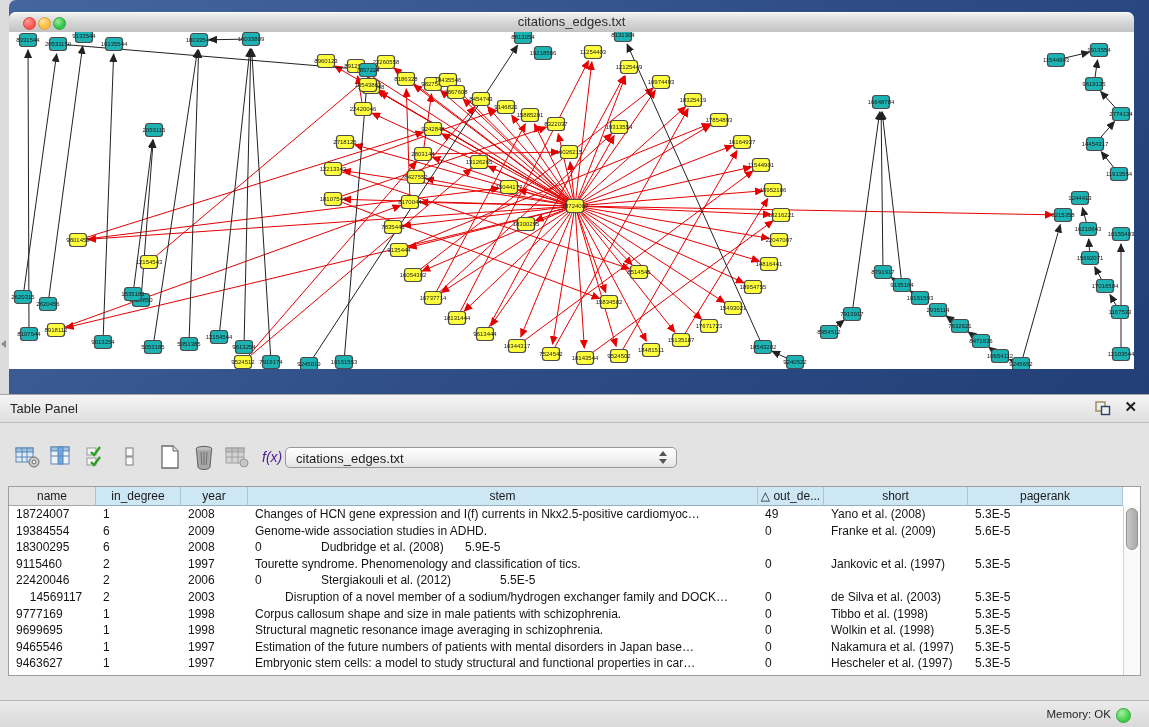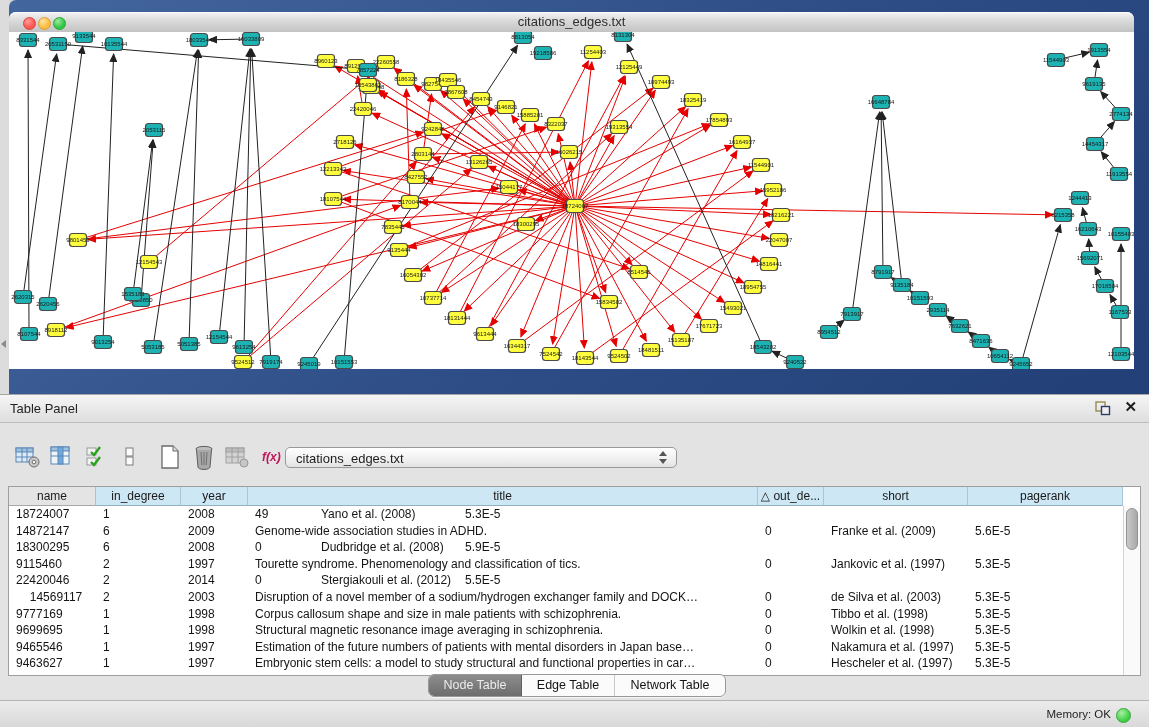--- a/index.html
+++ b/index.html
@@ -25,21 +25,21 @@
   .canvas{position:absolute;left:0;top:32px;width:1125px;height:337px;background:#ffffff;overflow:hidden;}
   
   .panel{position:absolute;left:0;top:394px;width:1149px;height:306px;background:#e3e3e3;border-top:1px solid #a6a6a6;}
   .panel-header{position:absolute;left:0;top:0;width:1149px;height:27px;
        background:linear-gradient(#f5f5f5,#dedede);border-bottom:1px solid #bdbdbd;}
   .panel-title{position:absolute;left:10px;top:0;height:27px;line-height:27px;font-size:13px;color:#232323;}
   .float-ico{position:absolute;right:38px;top:6px;width:16px;height:15px;cursor:pointer;}
   .close-ico{position:absolute;right:12px;top:3px;font-size:15px;font-weight:bold;color:#1d1d1d;cursor:pointer;}
   .toolbar{position:absolute;left:14px;top:46px;height:32px;display:flex;align-items:center;}
   .tb-ico{width:27px;height:27px;margin-right:7px;display:flex;align-items:center;justify-content:center;cursor:pointer;}
-  .tb-fx{font-size:12px;font-style:italic;font-weight:bold;color:#be185d;margin:0 8px 0 4px;}
+  .tb-fx{font-size:14px;font-style:italic;font-weight:normal;color:#4c1d95;margin:0 8px 0 4px;}
   .dropdown{position:absolute;left:285px;top:52px;width:392px;height:21px;
        background:linear-gradient(#ffffff,#ededed 70%,#e2e2e2);border:1px solid #989898;border-radius:5px;
        font-size:13px;color:#1c1c1c;line-height:21px;padding-left:10px;box-sizing:border-box;cursor:pointer;}
   .dd-arrows{position:absolute;right:9px;top:3px;width:8px;height:15px;}
   .dd-arrows div{width:0;height:0;border-left:4px solid transparent;border-right:4px solid transparent;}
   .dd-up{border-bottom:5px solid #555;margin-bottom:3px;}
   .dd-dn{border-top:5px solid #555;}
   .tablewrap{position:absolute;left:8px;top:91px;width:1131px;height:188px;background:#fff;
        border:1px solid #9e9e9e;overflow:hidden;}
   .thead{display:flex;height:19px;}
@@ -734,36 +734,37 @@
       <div class="dd-up"></div>
         <div class="dd-dn"></div>
     </div>
   </div>
 
   <div class="tablewrap">
     <div class="thead" id="thead">
         <div class="th first" style="width: 87px;">name</div>
         <div class="th" style="width: 85px;">in_degree</div>
         <div class="th" style="width: 67px;">year</div>
-        <div class="th" style="width: 510px;">title</div>
+        <div class="th" style="width: 510px;">stem</div>
         <div class="th" style="width: 66px;">△ out_de...</div>
         <div class="th" style="width: 144px;">short</div>
         <div class="th" style="width: 155px;">pagerank</div>
       </div>
     <div id="tbody">
         <div class="trow">
           <div class="td" style="width: 87px;">18724007</div>
           <div class="td" style="width: 85px;">1</div>
           <div class="td" style="width: 67px;">2008</div>
+          <div class="td" style="width: 510px;">Changes of HCN gene expression and I(f) currents in Nkx2.5-positive cardiomyoc…</div>
           <div class="td" style="width: 66px;">49</div>
           <div class="td" style="width: 144px;">Yano et al. (2008)</div>
           <div class="td" style="width: 155px;">5.3E-5</div>
         </div>
         <div class="trow">
-          <div class="td" style="width: 87px;">14872147</div>
+          <div class="td" style="width: 87px;">19384554</div>
           <div class="td" style="width: 85px;">6</div>
           <div class="td" style="width: 67px;">2009</div>
           <div class="td" style="width: 510px;">Genome-wide association studies in ADHD.</div>
           <div class="td" style="width: 66px;">0</div>
           <div class="td" style="width: 144px;">Franke et al. (2009)</div>
           <div class="td" style="width: 155px;">5.6E-5</div>
         </div>
         <div class="trow">
           <div class="td" style="width: 87px;">18300295</div>
           <div class="td" style="width: 85px;">6</div>
@@ -777,30 +778,30 @@
           <div class="td" style="width: 85px;">2</div>
           <div class="td" style="width: 67px;">1997</div>
           <div class="td" style="width: 510px;">Tourette syndrome. Phenomenology and classification of tics.</div>
           <div class="td" style="width: 66px;">0</div>
           <div class="td" style="width: 144px;">Jankovic et al. (1997)</div>
           <div class="td" style="width: 155px;">5.3E-5</div>
         </div>
         <div class="trow">
           <div class="td" style="width: 87px;">22420046</div>
           <div class="td" style="width: 85px;">2</div>
-          <div class="td" style="width: 67px;">2014</div>
+          <div class="td" style="width: 67px;">2006</div>
           <div class="td" style="width: 66px;">0</div>
           <div class="td" style="width: 144px;">Stergiakouli et al. (2012)</div>
-          <div class="td" style="width: 155px;">5.5E-5</div>
+          <div class="td" style="width: 155px; margin-left: 35px;">5.5E-5</div>
         </div>
         <div class="trow">
           <div class="td" style="width: 87px; text-align: center;">14569117</div>
           <div class="td" style="width: 85px;">2</div>
           <div class="td" style="width: 67px;">2003</div>
-          <div class="td" style="width: 510px;">Disruption of a novel member of a sodium/hydrogen exchanger family and DOCK…</div>
+          <div class="td" style="width: 510px; text-align: center;">Disruption of a novel member of a sodium/hydrogen exchanger family and DOCK…</div>
           <div class="td" style="width: 66px;">0</div>
           <div class="td" style="width: 144px;">de Silva et al. (2003)</div>
           <div class="td" style="width: 155px;">5.3E-5</div>
         </div>
         <div class="trow">
           <div class="td" style="width: 87px;">9777169</div>
           <div class="td" style="width: 85px;">1</div>
           <div class="td" style="width: 67px;">1998</div>
           <div class="td" style="width: 510px;">Corpus callosum shape and size in male patients with schizophrenia.</div>
           <div class="td" style="width: 66px;">0</div>
@@ -833,23 +834,18 @@
           <div class="td" style="width: 66px;">0</div>
           <div class="td" style="width: 144px;">Hescheler et al. (1997)</div>
           <div class="td" style="width: 155px;">5.3E-5</div>
         </div>
       </div>
     <div class="vscroll">
       <div class="vthumb"></div>
     </div>
   </div>
 
-  <div class="tabgroup" id="tabgroup">
-      <div class="tabseg active" style="width: 92px;">Node Table</div>
-      <div class="tabseg" style="width: 92px;">Edge Table</div>
-      <div class="tabseg" style="width: 110px;">Network Table</div>
-    </div>
 </div>
 
 <div class="statusbar">
   <div class="mem">Memory: OK</div>
   <div class="memdot"></div>
 </div>
 
 </body></html>

